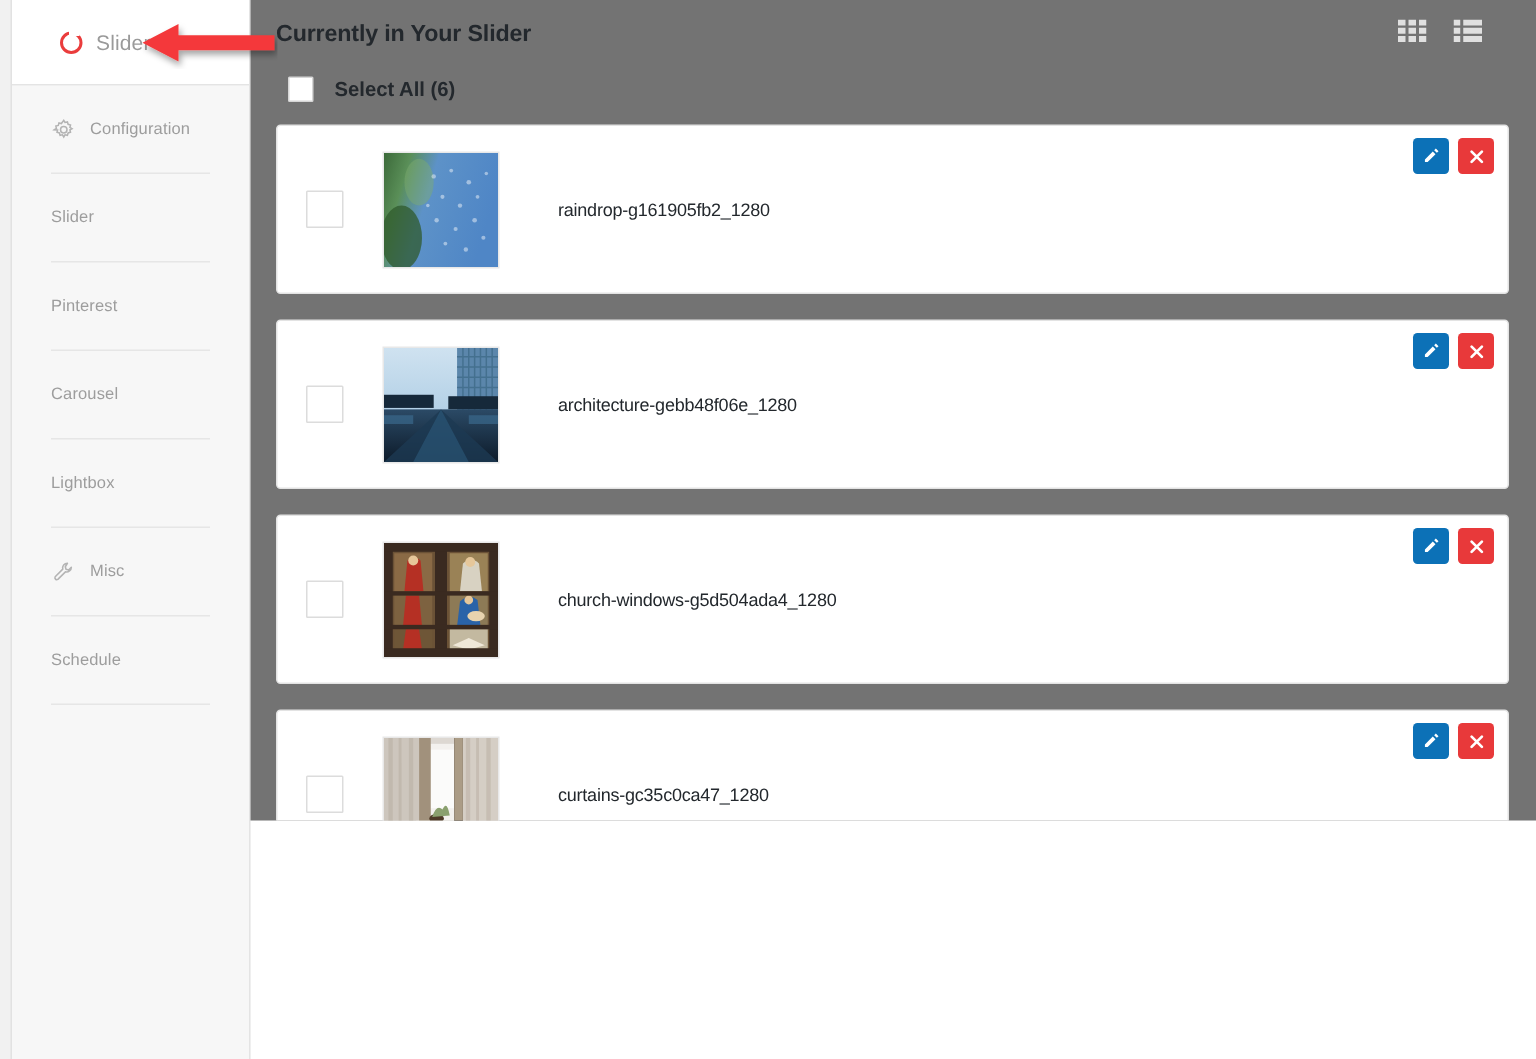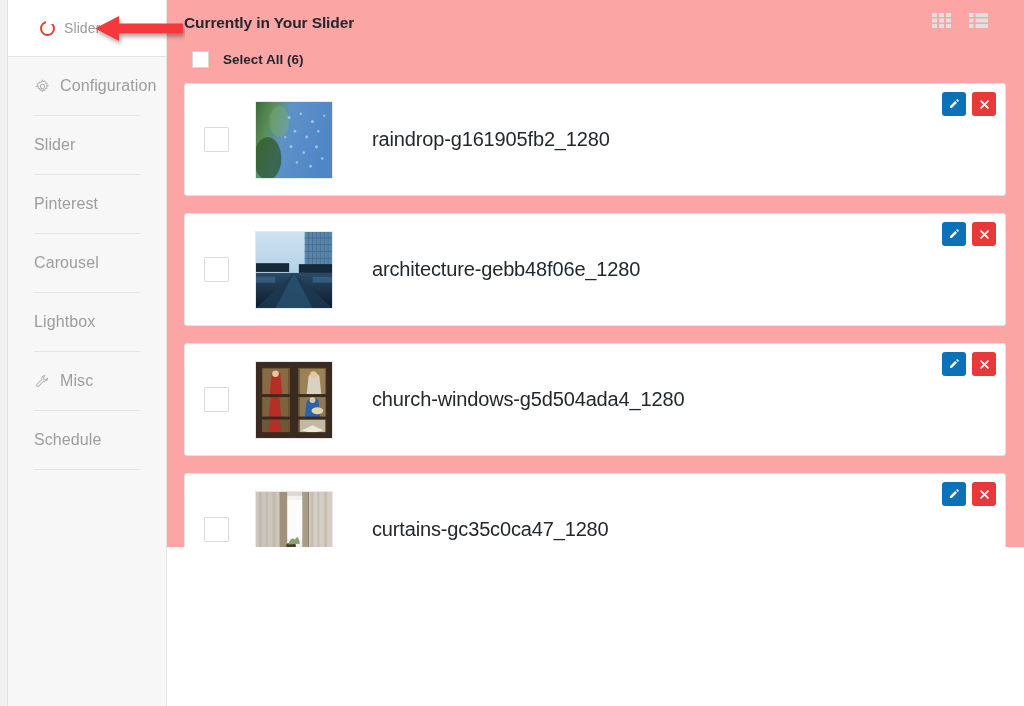--- a/index.html
+++ b/index.html
@@ -82,40 +82,40 @@
 
   .nav-list { padding: 0 26px; }
 
   .nav-item {
     height: 59px;
     display: flex;
     align-items: center;
     gap: 10px;
     border-bottom: 1px solid #e6e6e6;
     cursor: pointer;
-    font-size: 16px;
+    font-size: 11px;
     color: #9d9d9d;
     letter-spacing: .1px;
   }
   .nav-item:last-child { border-bottom: 1px solid #e6e6e6; }
 
   .nav-icon {
     width: 16px; height: 16px;
     flex: 0 0 16px;
     display: flex; align-items: center; justify-content: center;
     color: #b0b0b0;
   }
   .nav-icon svg { display: block; }
 
   
   .main {
     flex: 1 1 auto;
     height: 547px;
     position: relative;
-    background: #fca5a5;
+    background: #737373;
     overflow: hidden;
   }
 
   .main-header {
     height: 45px;
     display: flex;
     align-items: center;
     padding: 0 36px 0 17px;
     position: relative;
   }
@@ -195,21 +195,21 @@
     margin-left: 26px;
     flex: 0 0 78px;
     border: 1px solid #e8e8e8;
     overflow: hidden;
     position: relative;
   }
   .item-thumb svg { display: block; width: 100%; height: 100%; }
 
   .item-name {
     margin-left: 39px;
-    font-size: 20px;
+    font-size: 12px;
     color: #23282d;
     letter-spacing: -.15px;
   }
 
   .item-actions {
     position: absolute;
     top: 8px;
     right: 9px;
     display: flex;
     gap: 6px;

